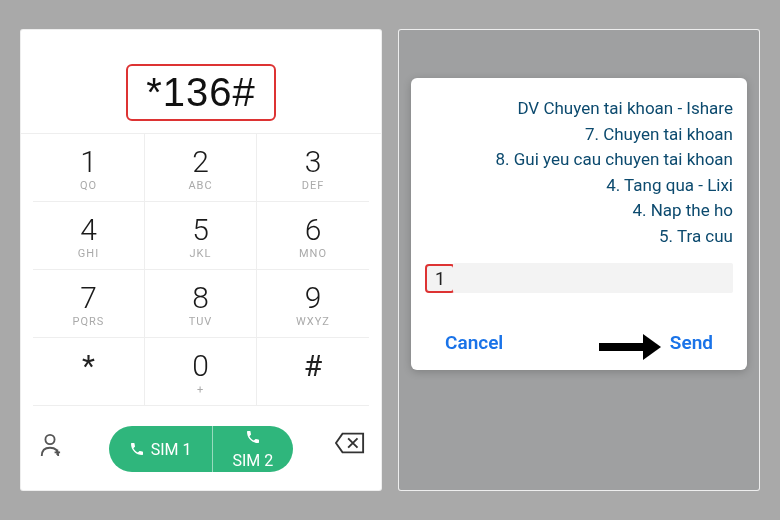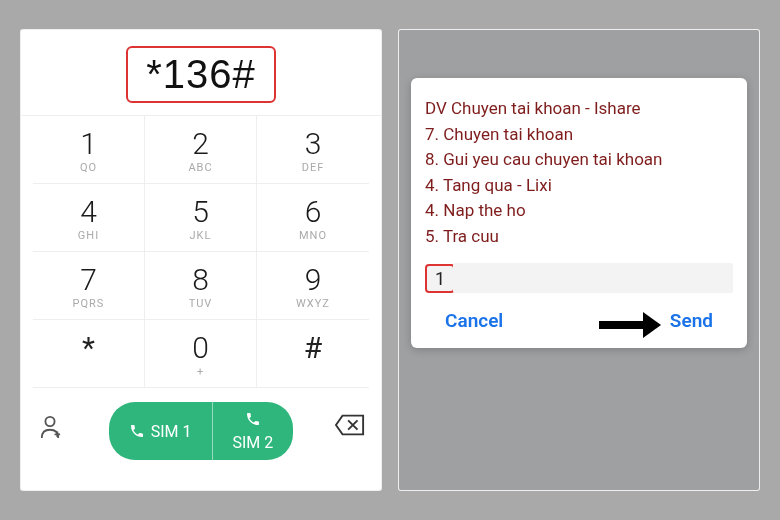--- a/index.html
+++ b/index.html
@@ -17,21 +17,21 @@
     width: 360px;
     height: 460px;
     position: relative;
     border-radius: 2px;
     box-shadow: 0 0 0 1px #eee;
   }
 
   
   .dial-display {
     text-align: center;
-    padding-top: 16px;
+    padding-top: 34px;
     padding-bottom: 12px;
   }
   .dial-box {
     display: inline-block;
     border: 2px solid #d33;
     border-radius: 6px;
     padding: 4px 18px;
   }
   .dial-value {
     font-size: 40px;
@@ -92,21 +92,21 @@
     right: 16px;
     top: 26px;
     width: 30px; height: 22px;
     color: #333;
   }
   .sim-buttons {
     display: flex;
     background: #2fb67c;
     border-radius: 26px;
     overflow: hidden;
-    height: 58px;
+    height: 46px;
   }
   .sim-btn {
     display: flex;
     align-items: center;
     justify-content: center;
     gap: 6px;
     padding: 0 20px;
     color: #fff;
     font-size: 16px;
     cursor: pointer;
@@ -120,23 +120,23 @@
   }
   .ussd-card {
     position: absolute;
     left: 12px; right: 12px; top: 48px;
     background: #fff;
     border-radius: 6px;
     box-shadow: 0 2px 8px rgba(0,0,0,0.2);
     padding: 18px 14px 10px 14px;
   }
   .ussd-text {
-    text-align: left;
+    text-align: right;
     font-size: 17px;
-    color: #7f1d1d;
+    color: #0c4a6e;
     line-height: 1.5;
   }
   .ussd-input-wrap {
     margin-top: 14px;
     display: flex;
     align-items: center;
     gap: 0;
   }
   .ussd-val-box {
     border: 2px solid #d33;
@@ -150,21 +150,21 @@
     flex: 1;
     height: 30px;
     background: #f3f3f3;
     border-radius: 2px;
     margin-left: -2px;
   }
   .ussd-actions {
     display: flex;
     justify-content: space-between;
     align-items: center;
-    margin-top: 16px;
+    margin-top: 38px;
     padding: 0 20px 6px 20px;
   }
   .ussd-btn {
     color: #1a73e8;
     font-size: 19px;
     font-weight: 600;
     cursor: pointer;
   }
   .arrow {
     position: absolute;

